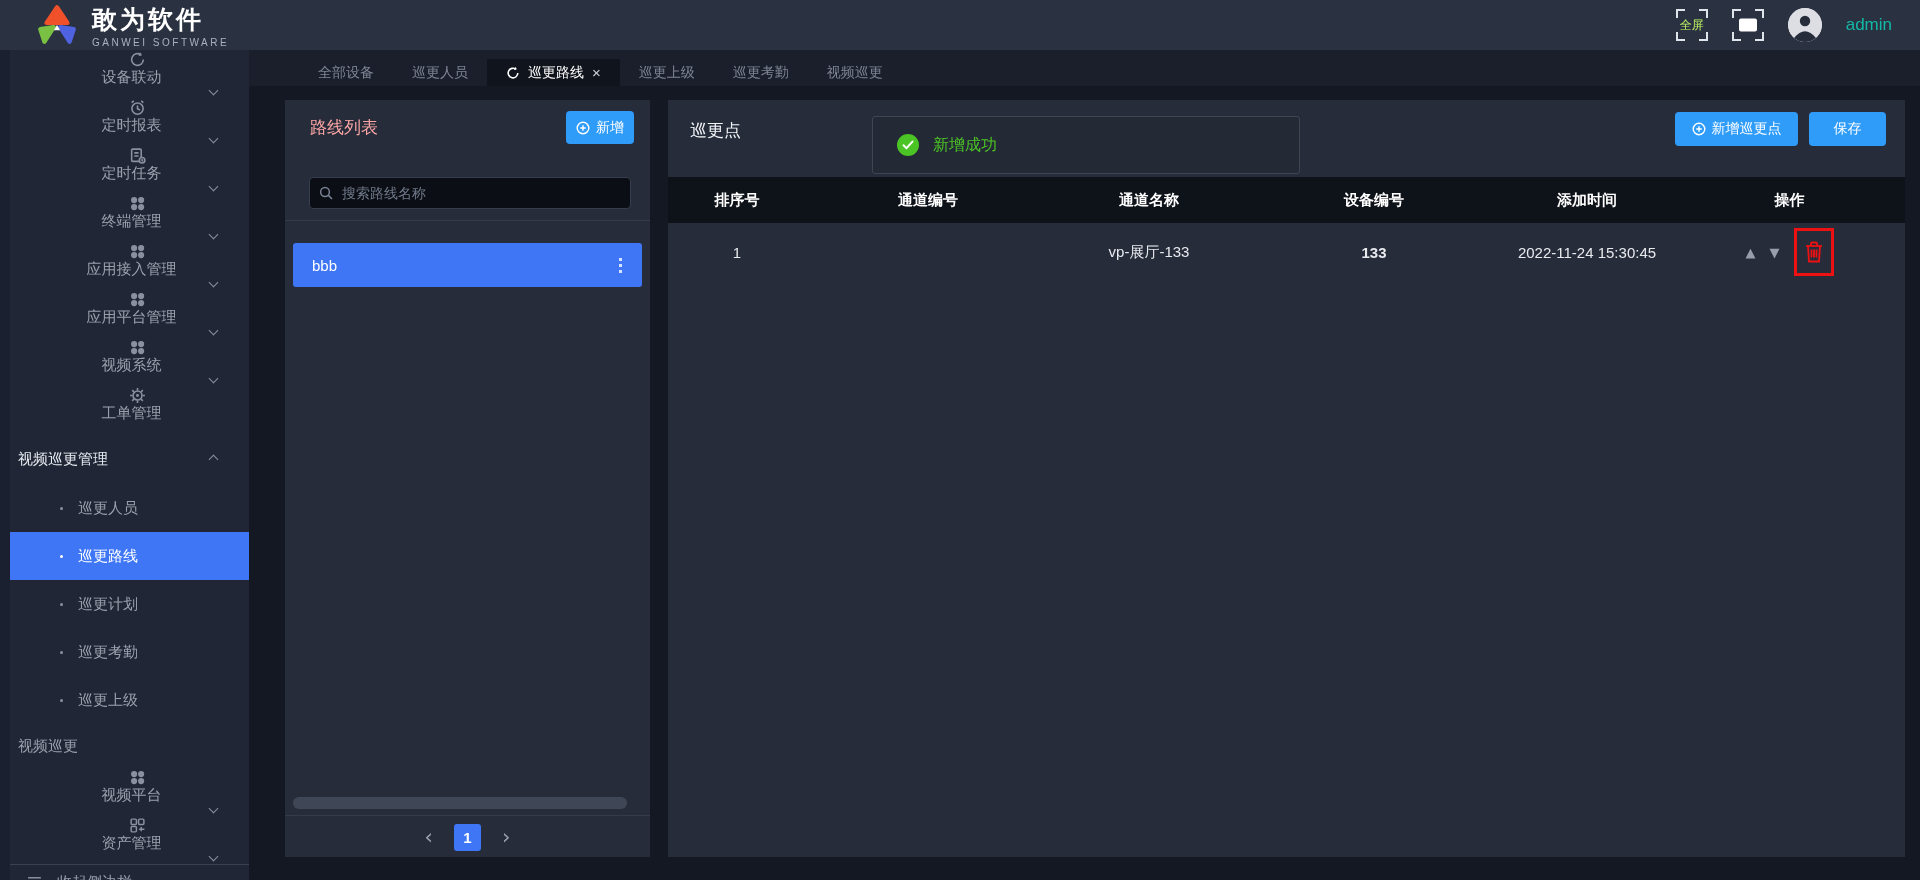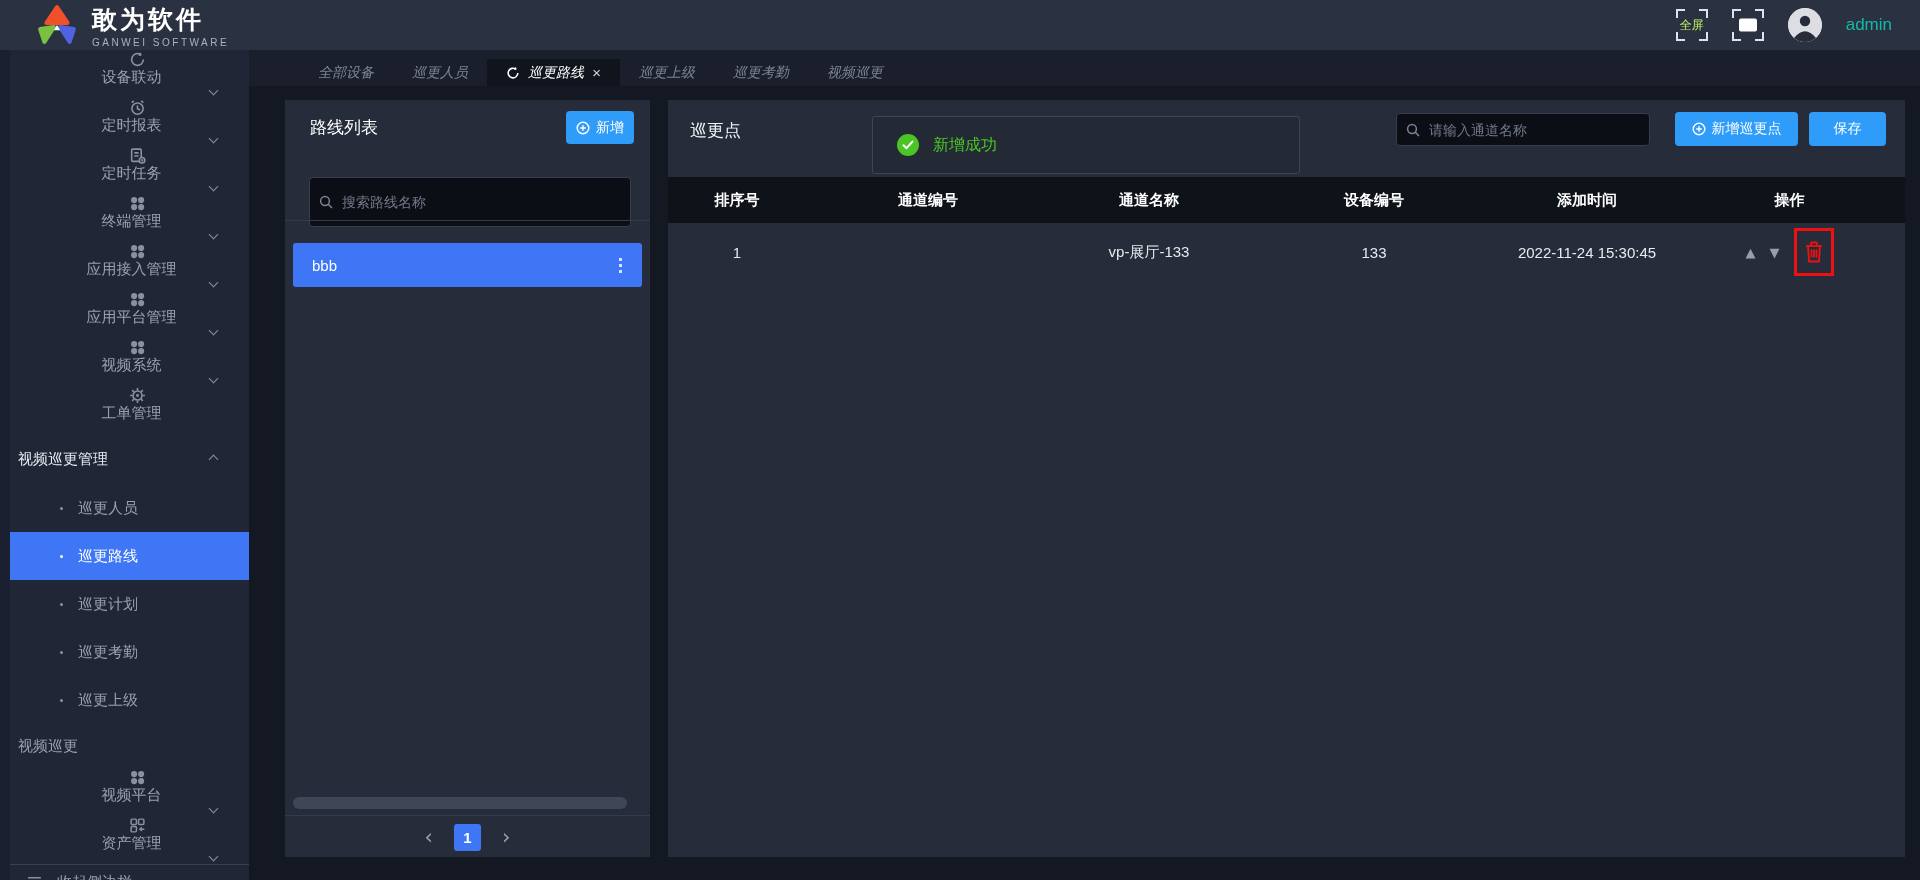--- a/index.html
+++ b/index.html
@@ -45,41 +45,41 @@
   .side-sub .sub-label { margin-left:15px; }
   .side-sub.active { background:#3e76f5; color:#ffffff; }
   .side-sub.active .dot { background:#ffffff; }
   .side-divider { height:1px; background:#39404f; margin:0; }
   .side-footer { height:34px; display:flex; align-items:center; color:#9aa0ad; font-size:15px; cursor:pointer;}
 
   
   .tabbar { position:absolute; left:249px; top:50px; width:1671px; height:36px; background:#1a1f2b;
     display:flex; align-items:flex-end; padding-left:50px;}
   .tab { height:27px; display:flex; align-items:center; padding:0 19px; font-size:14px; color:#7e8494;
-    cursor:pointer; gap:8px; white-space:nowrap;font-style:italic;}
+    cursor:pointer; gap:8px; white-space:nowrap;}
   .tab.active { background:#10141d; color:#ffffff; }
   .tab .close-x { font-size:15px; color:#cfd4dd; line-height:1; }
 
   
   .panel { position:absolute; background:#262c3a; }
   .panel-left { left:285px; top:100px; width:365px; height:757px; }
   .panel-right { left:668px; top:100px; width:1237px; height:757px; }
 
-  .pl-title { position:absolute; left:25px; top:16px; font-size:17px; color:#ffffff; }
+  .pl-title { position:absolute; left:25px; top:16px; font-size:17px; color:#fca5a5; }
   .btn-blue { background:#2f9cfa; color:#ffffff; border:none; border-radius:4px; font-size:14px;
     display:flex; align-items:center; justify-content:center; gap:6px; cursor:pointer;
     font-family:"Liberation Sans","DejaVu Sans",sans-serif;}
   .pl-add { position:absolute; right:16px; top:11px; width:68px; height:33px; }
   .search-wrap { position:absolute; display:flex; align-items:center; }
   .search-wrap svg { position:absolute; left:10px; }
   .search-input { width:100%; height:100%; background:#0b0e14; border:1px solid #363d4d; border-radius:4px;
     color:#cfd3da; font-size:14px; padding-left:32px; outline:none;
     font-family:"Liberation Sans","DejaVu Sans",sans-serif;}
   .search-input::placeholder { color:#707889; }
-  .pl-search { left:24px; top:77px; width:322px; height:50px; }
+  .pl-search { left:24px; top:77px; width:322px; height:32px; }
   .pl-divider { position:absolute; left:0; top:120px; width:100%; height:1px; background:#343b4a; }
   .route-item { position:absolute; left:8px; top:143px; width:349px; height:44px; background:#3e76f5;
     border-radius:3px; display:flex; align-items:center; padding:0 16px 0 19px; cursor:pointer;}
   .route-name { color:#ffffff; font-size:15px; }
   .vdots { margin-left:auto; display:flex; flex-direction:column; gap:3px; cursor:pointer; padding:4px;}
   .vdots i { width:3px; height:3px; background:#d6e2ff; display:block; }
   .pl-scrollbar { position:absolute; left:8px; top:697px; width:334px; height:12px; background:#3f4656; border-radius:6px; cursor:pointer;}
   .pl-divider2 { position:absolute; left:0; top:715px; width:100%; height:1px; background:#343b4a; }
   .pagination { position:absolute; left:0; top:722px; width:100%; height:30px; display:flex;
     align-items:center; justify-content:center; gap:21px;}
@@ -96,21 +96,21 @@
   .toast-msg { color:#4bc425; font-size:16px; }
   .pr-search { left:728px; top:13px; width:254px; height:33px; }
   .pr-addpoint { position:absolute; left:1007px; top:12px; width:123px; height:34px; }
   .pr-save { position:absolute; left:1141px; top:12px; width:77px; height:34px; }
 
   .t-head { position:absolute; left:0; top:77px; width:100%; height:46px; background:#0e1219;
     display:flex; align-items:center; }
   .t-head .th { font-size:15px; font-weight:bold; color:#ffffff; text-align:center; }
   .t-row { position:absolute; left:0; top:123px; width:100%; height:58px; display:flex; align-items:center; }
   .t-row .td { font-size:15px; color:#e8eaee; text-align:center; }
-  .c1{width:138px;} .c2{width:244px;} .c3{width:198px;} .c4{width:252px;} .c5{width:174px;} .c6{width:231px;}
+  .c1{width:138px;} .c2{width:244px;} .c3{width:198px;} .c4{width:252px;font-weight:bold;} .c5{width:174px;} .c6{width:231px;}
   .ops { display:flex; align-items:center; justify-content:center; gap:14px; }
   .tri { font-size:13px; color:#989eab; cursor:pointer; font-family:"DejaVu Sans",sans-serif;}
   .trash-wrap { border:3px solid #ee1111; width:40px; height:48px; display:flex; align-items:center;
     justify-content:center; cursor:pointer; }
 </style>
 </head>
 <body>
 
 <div class="topbar">
   <div class="brand">
@@ -390,27 +390,20 @@
 
   <div class="toast">
     <span class="toast-check">
       <svg width="12" height="10" viewBox="0 0 12 10" fill="none" stroke="#ffffff" stroke-width="2" stroke-linecap="round" stroke-linejoin="round">
         <path d="M1.5 5.2 4.5 8.2 10.5 1.6"></path>
       </svg>
     </span>
     <span class="toast-msg">新增成功</span>
   </div>
 
-  <div class="search-wrap pr-search">
-    <svg width="14" height="14" viewBox="0 0 14 14" fill="none" stroke="#7a8294" stroke-width="1.5">
-      <circle cx="6" cy="6" r="4.4"></circle>
-        <path d="M9.4 9.4 L13 13"></path>
-    </svg>
-    <input class="search-input" type="text" placeholder="请输入通道名称" style="">
-  </div>
 
   <button class="btn-blue pr-addpoint">
     <svg width="14" height="14" viewBox="0 0 14 14" fill="none" stroke="#ffffff" stroke-width="1.4">
       <circle cx="7" cy="7" r="5.8"></circle>
         <path d="M7 4.2v5.6M4.2 7h5.6"></path>
     </svg>
     <span>新增巡更点</span>
   </button>
   <button class="btn-blue pr-save">
     <span>保存</span>

